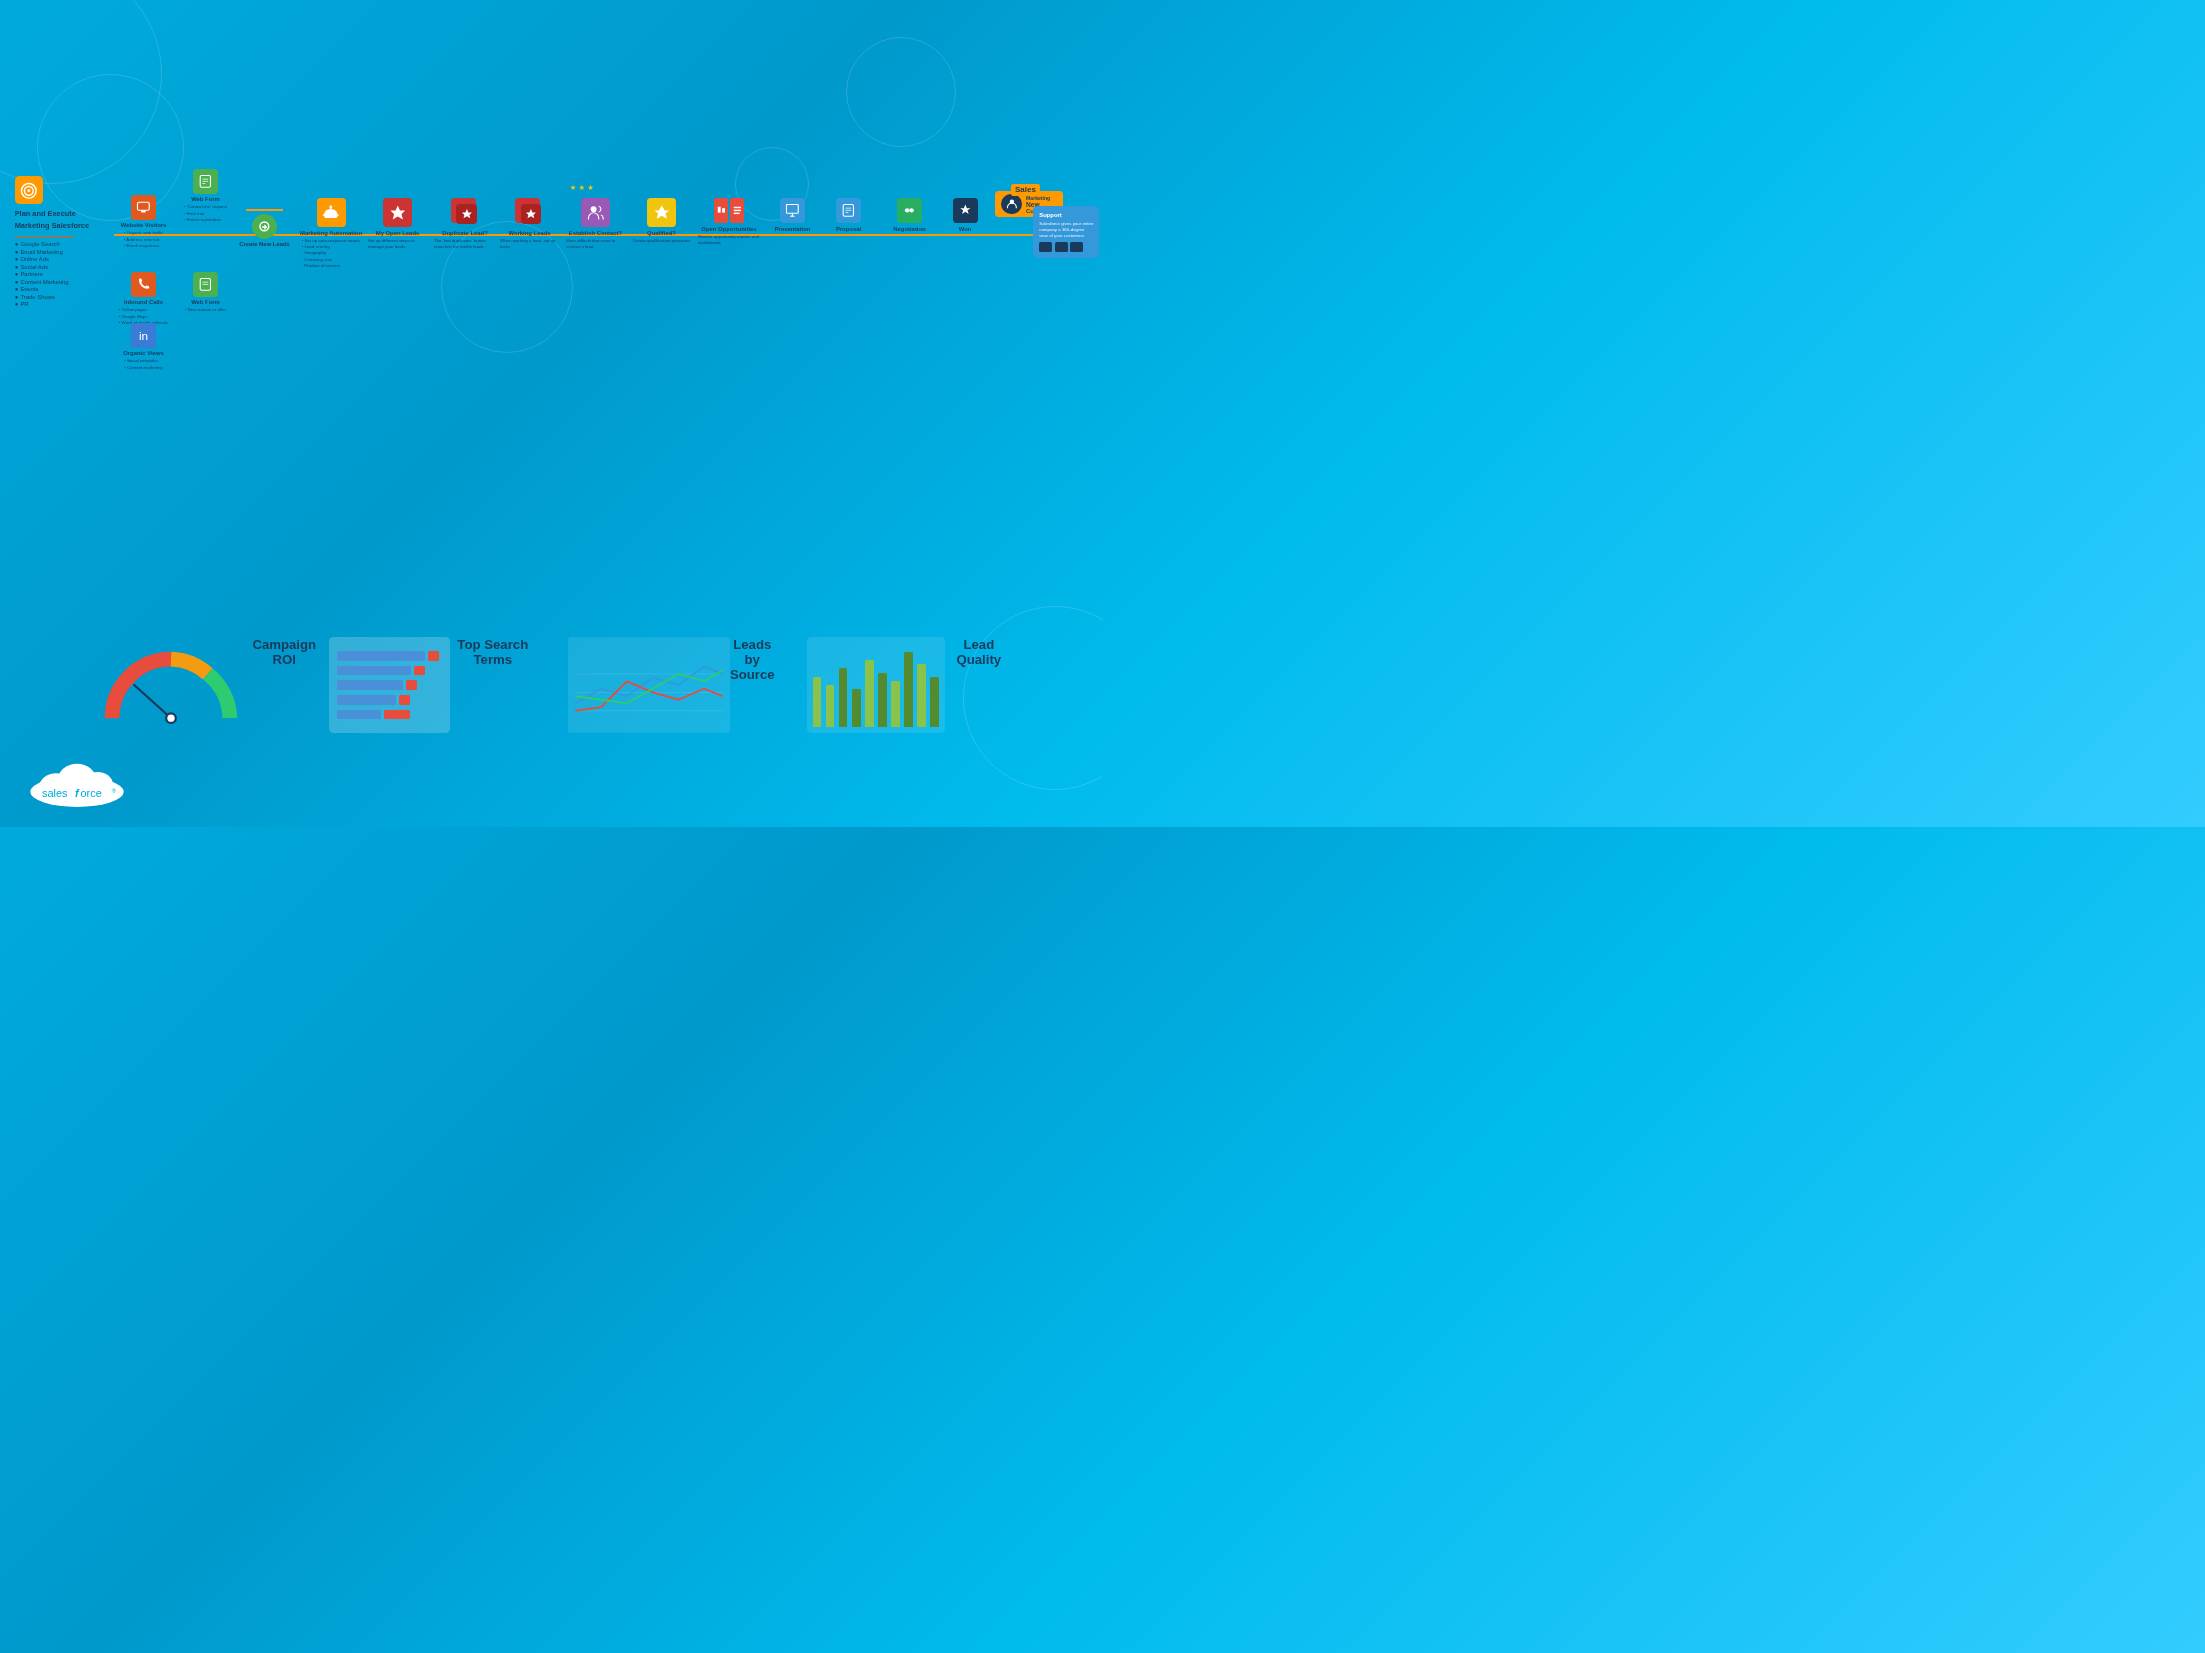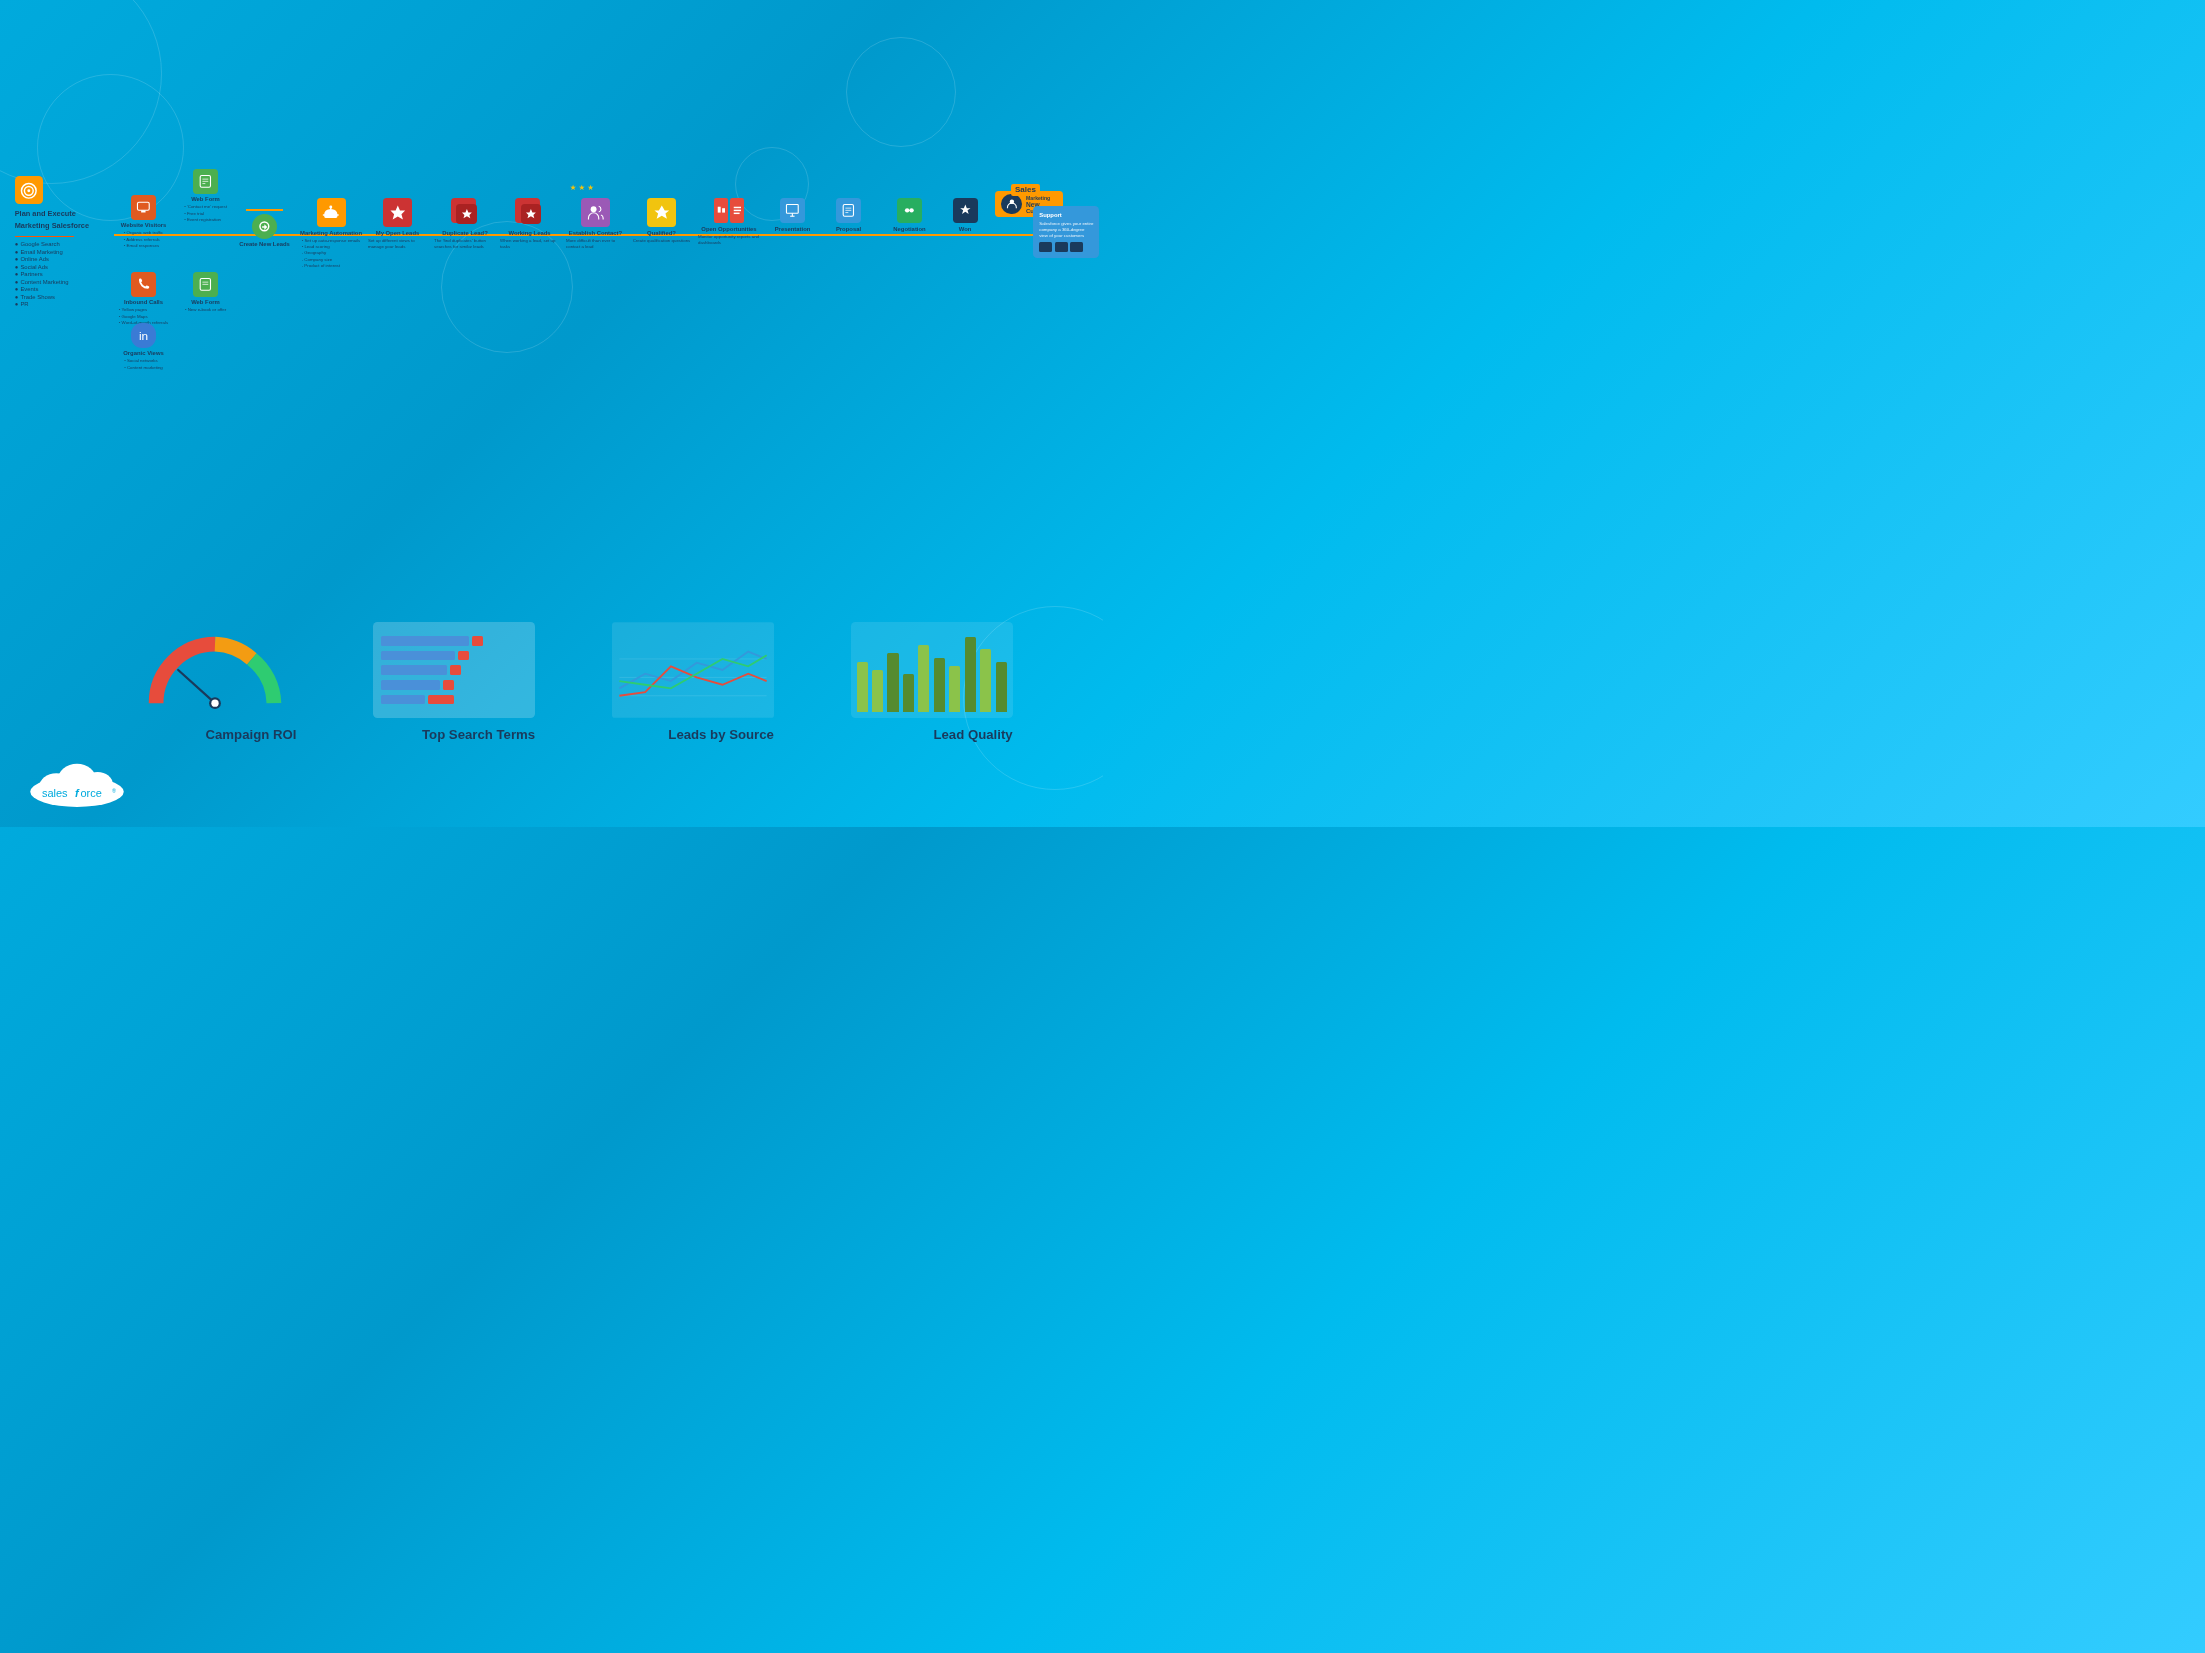--- a/index.html
+++ b/index.html
@@ -79,22 +79,22 @@
       left: 0;
       right: 0;
       display: flex;
       justify-content: space-around;
       align-items: flex-end;
       padding: 0 74px;
     }
 
     .chart-container {
       display: flex;
-      flex-direction: column;
-      align-items: flex-end;
+      flex-direction: row;
+      align-items: flex-start;
       width: 206px;
     }
 
     .chart-box {
       width: 162px;
       height: 96px;
       margin-bottom: 8.8px;
       position: relative;
     }
 
@@ -236,21 +236,21 @@
             <path d="M4 4a2 2 0 0 1 2-2h.5a1 1 0 0 1 .9.6l1 2.5a1 1 0 0 1-.3 1.1L7 7.3A10 10 0 0 0 12.7 13l1.1-1.1a1 1 0 0 1 1.1-.3l2.5 1a1 1 0 0 1 .6.9V14a2 2 0 0 1-2 2A12 12 0 0 1 4 4z" fill="white"></path>
           </svg>
       </div>
       <div style="font-size:5.9px;font-weight:bold;color:#1a3a5c;text-align:center;">Inbound Calls</div>
       <div style="font-size:4.4px;color:#1a3a5c;text-align:left;margin-top:2.2px;line-height:1.4;">
         • Yellow pages<br>• Google Maps<br>• Word-of-mouth referrals
       </div>
     </div>
 
     <div style="position:absolute;left:0;top:154px;width:59px;display:flex;flex-direction:column;align-items:center;">
-      <div style="background:#3a7bd5;width:25px;height:25px;border-radius:11px;display:flex;align-items:center;justify-content:center;margin-bottom:2.2px;font-size:11.8px;font-weight:normal;color:white;">in</div>
+      <div style="background:#3a7bd5;width:25px;height:25px;border-radius:1px;display:flex;align-items:center;justify-content:center;margin-bottom:2.2px;font-size:11.8px;font-weight:normal;color:white;">in</div>
       <div style="font-size:5.9px;font-weight:bold;color:#1a3a5c;text-align:center;">Organic Views</div>
       <div style="font-size:4.4px;color:#1a3a5c;text-align:left;margin-top:2.2px;line-height:1.4;">
         • Social networks<br>• Content marketing
       </div>
     </div>
 
     <div style="position:absolute;left:62px;top:103px;width:59px;display:flex;flex-direction:column;align-items:center;">
       <div style="background:#4CAF50;width:25px;height:25px;border-radius:3.7px;display:flex;align-items:center;justify-content:center;margin-bottom:2.2px;">
         <svg width="14.7" height="14.7" viewBox="0 0 20 20" fill="white">
             <rect x="3" y="2" width="14" height="16" rx="2" fill="none" stroke="white" stroke-width="1.5"></rect>

